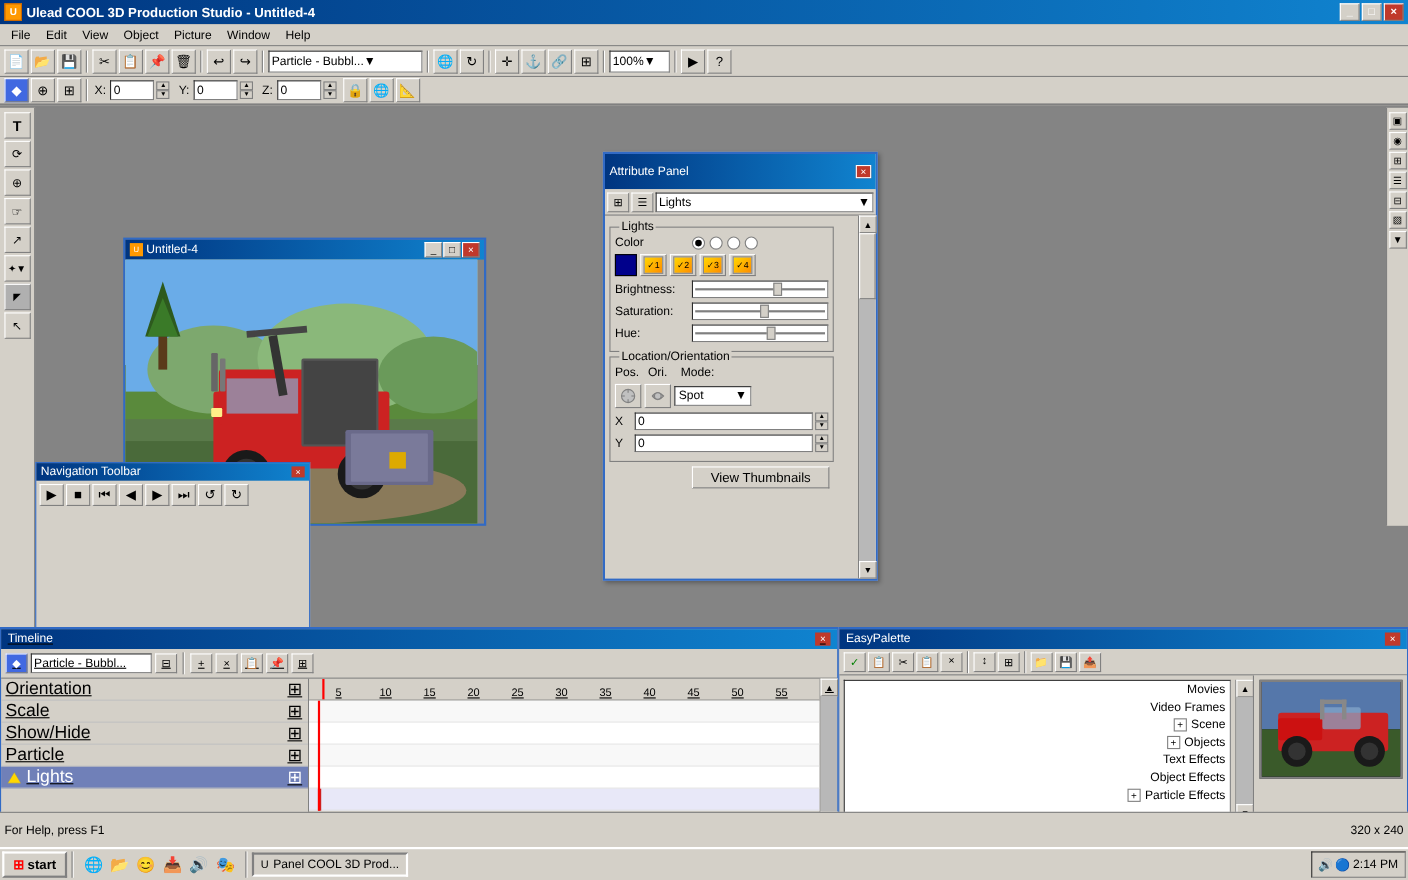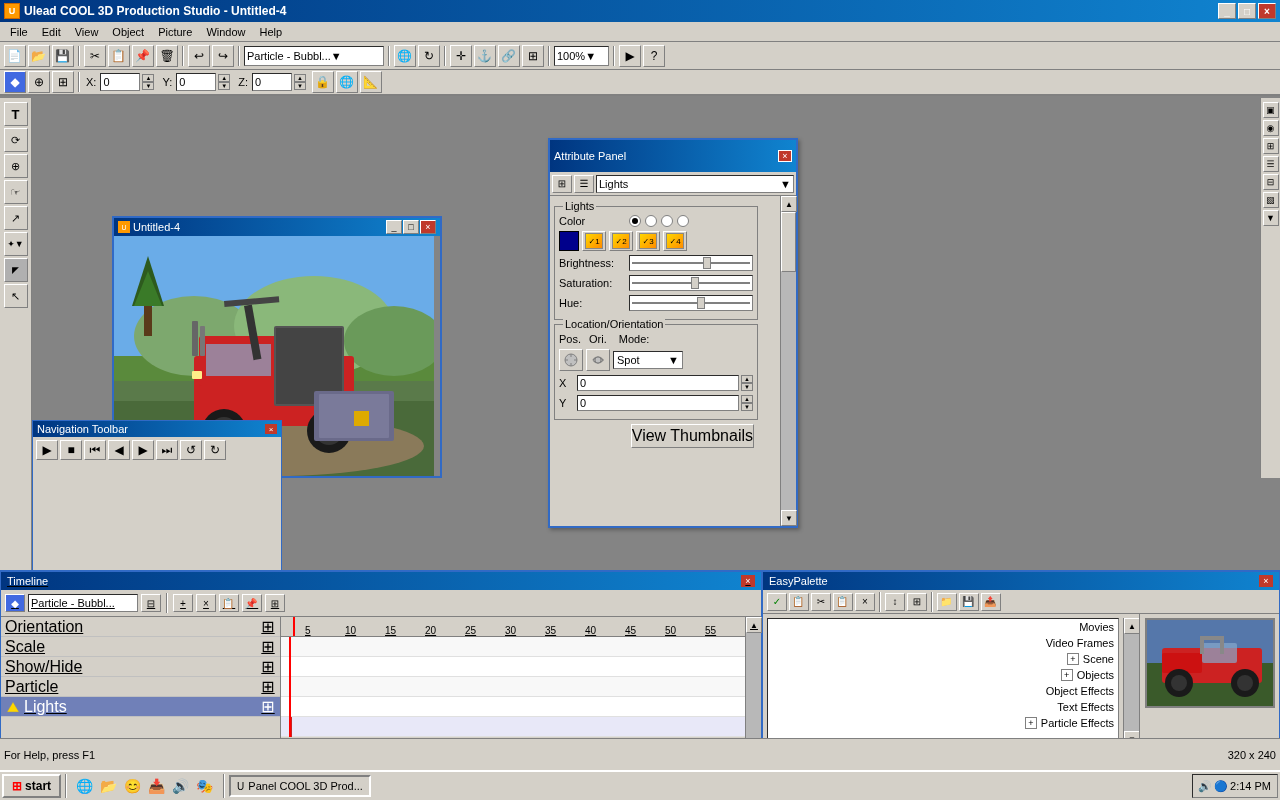--- a/index.html
+++ b/index.html
@@ -273,26 +273,26 @@
       font-size: 11px; padding: 0 2px; display: flex; align-items: center; cursor: pointer;
     }
     .coord-field {
       height: 16px; background: white; border: 1px inset #808080;
       font-size: 11px; padding: 0 2px; flex: 1;
     }
     .spinbtn { width: 12px; height: 8px; background: #d4d0c8; border: 1px solid #808080; font-size: 6px; display: flex; align-items: center; justify-content: center; cursor: pointer; }
     .view-thumb-btn {
       margin: 4px auto;
       display: block;
-      padding: 2px 0;
+      padding: 2px 16px;
       background: #d4d0c8;
       border: 1px solid #fff;
       border-right-color: #808080;
       border-bottom-color: #808080;
-      font-size: 16px;
+      font-size: 12px;
       cursor: pointer;
       margin-right: 22px;
     }
 
     
     .nav-toolbar {
       position: absolute;
       left: 32px; bottom: 200px;
       width: 250px;
       background: #d4d0c8;
@@ -954,24 +954,24 @@
         </div>
         <div class="ep-tree-item" style="padding-left:8px;">
           <div class="ep-tree-expand">+</div>
           <span>Scene</span>
         </div>
         <div class="ep-tree-item" style="padding-left:8px;">
           <div class="ep-tree-expand">+</div>
           <span>Objects</span>
         </div>
         <div class="ep-tree-item" style="padding-left:16px;">
+          <span>Text Effects</span>
+        </div>
+        <div class="ep-tree-item" style="padding-left:16px;">
           <span>Object Effects</span>
-        </div>
-        <div class="ep-tree-item" style="padding-left:16px;">
-          <span>Text Effects</span>
         </div>
         <div class="ep-tree-item" style="padding-left:8px;">
           <div class="ep-tree-expand">+</div>
           <span>Particle Effects</span>
         </div>
       </div>
     </div>
 
     <div class="v-scrollbar" style="width:16px; margin:4px 0;">
       <div class="sb-btn">▲</div>

